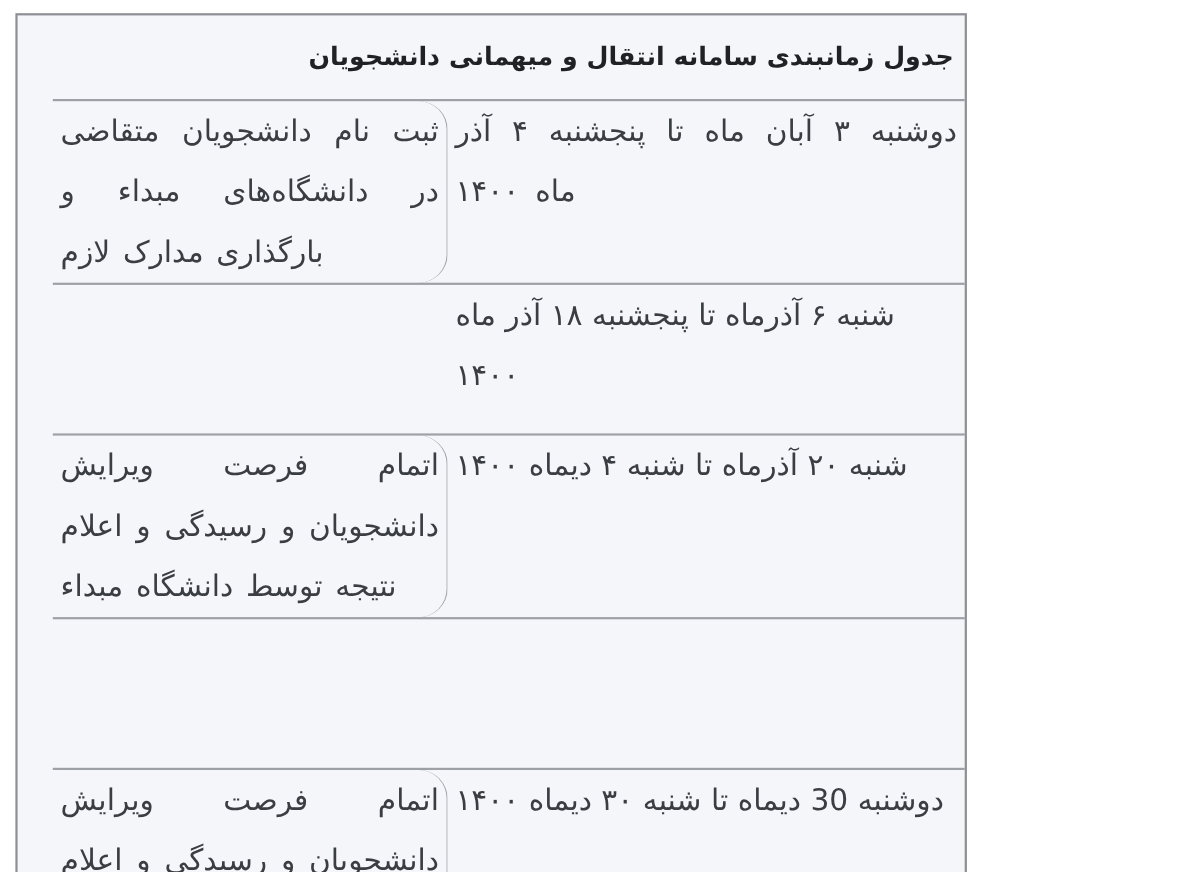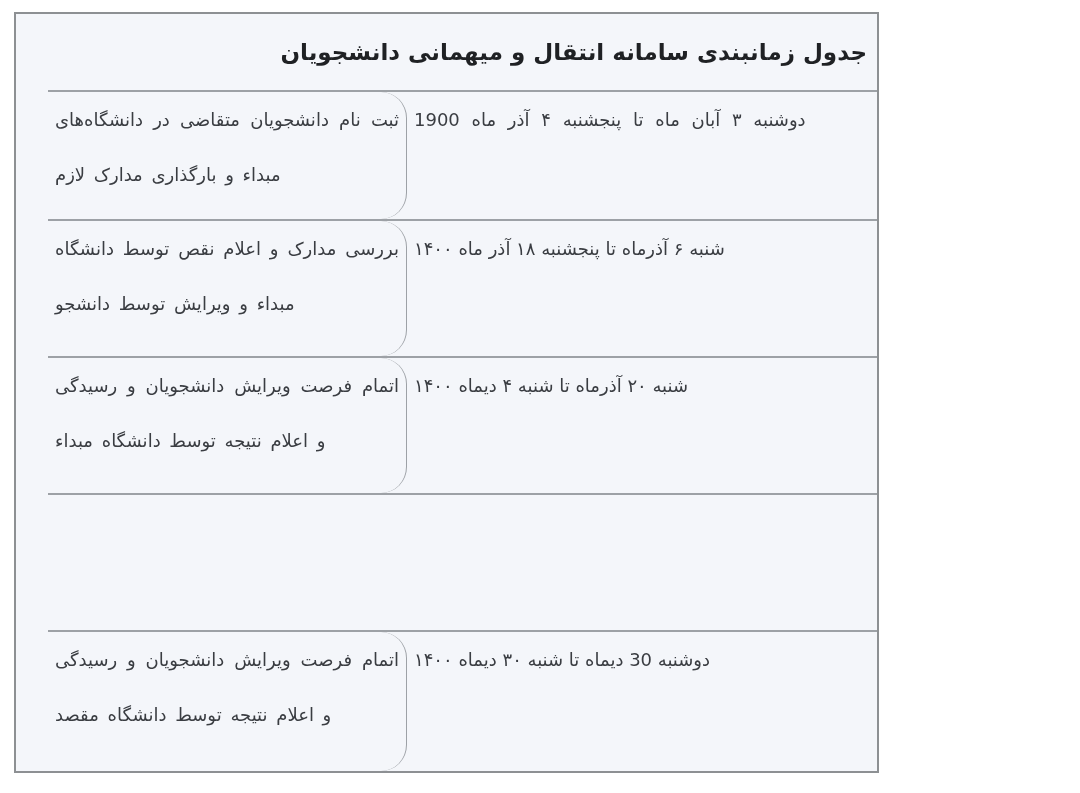--- a/index.html
+++ b/index.html
@@ -35,21 +35,21 @@
   .t-row {
     display: grid;
     grid-template-columns: 470px 1fr; 
     border-top: 2px solid #9da1a6;
     min-height: 137px;
   }
   .t-row:nth-child(2) { min-height: 129px; }
   .t-row:last-child  { min-height: 141px; }
   .cell {
     padding: 0 7px;
-    font-size: 18px;
+    font-size: 27px;
     line-height: 55px;
     border-radius: 26px;
   }
   .cell-date { text-align: left; }
   .cell-desc {
     border-right: 1.5px solid #9da1a6; 
     text-align: justify;
     text-align-last: left;   
     word-spacing: 3px;
   }
@@ -61,27 +61,26 @@
   }
 </style>
 </head>
 <body>
 
 <div class="schedule-table">
 
   <div class="t-header">جدول زمانبندی سامانه انتقال و میهمانی دانشجویان</div>
 
   <div class="t-row">
-    <div class="cell cell-date">دوشنبه ۳ آبان ماه تا پنجشنبه ۴ آذر ماه 1900</div>
+    <div class="cell cell-date">دوشنبه ۳ آبان ماه تا پنجشنبه ۴ آذر ماه ۱۴۰۰</div>
     <div class="cell cell-desc">ثبت نام دانشجویان متقاضی در دانشگاه‌های مبداء و بارگذاری مدارک لازم</div>
   </div>
 
   <div class="t-row">
     <div class="cell cell-date">شنبه ۶ آذرماه تا پنجشنبه ۱۸ آذر ماه ۱۴۰۰</div>
-    <div class="cell cell-desc">بررسی مدارک و اعلام نقص توسط دانشگاه مبداء و ویرایش توسط دانشجو</div>
   </div>
 
   <div class="t-row">
     <div class="cell cell-date">شنبه ۲۰ آذرماه تا شنبه ۴ دیماه ۱۴۰۰</div>
     <div class="cell cell-desc">اتمام فرصت ویرایش دانشجویان و رسیدگی و اعلام نتیجه توسط دانشگاه مبداء</div>
   </div>
 
   <div class="t-row">
   </div>
 

